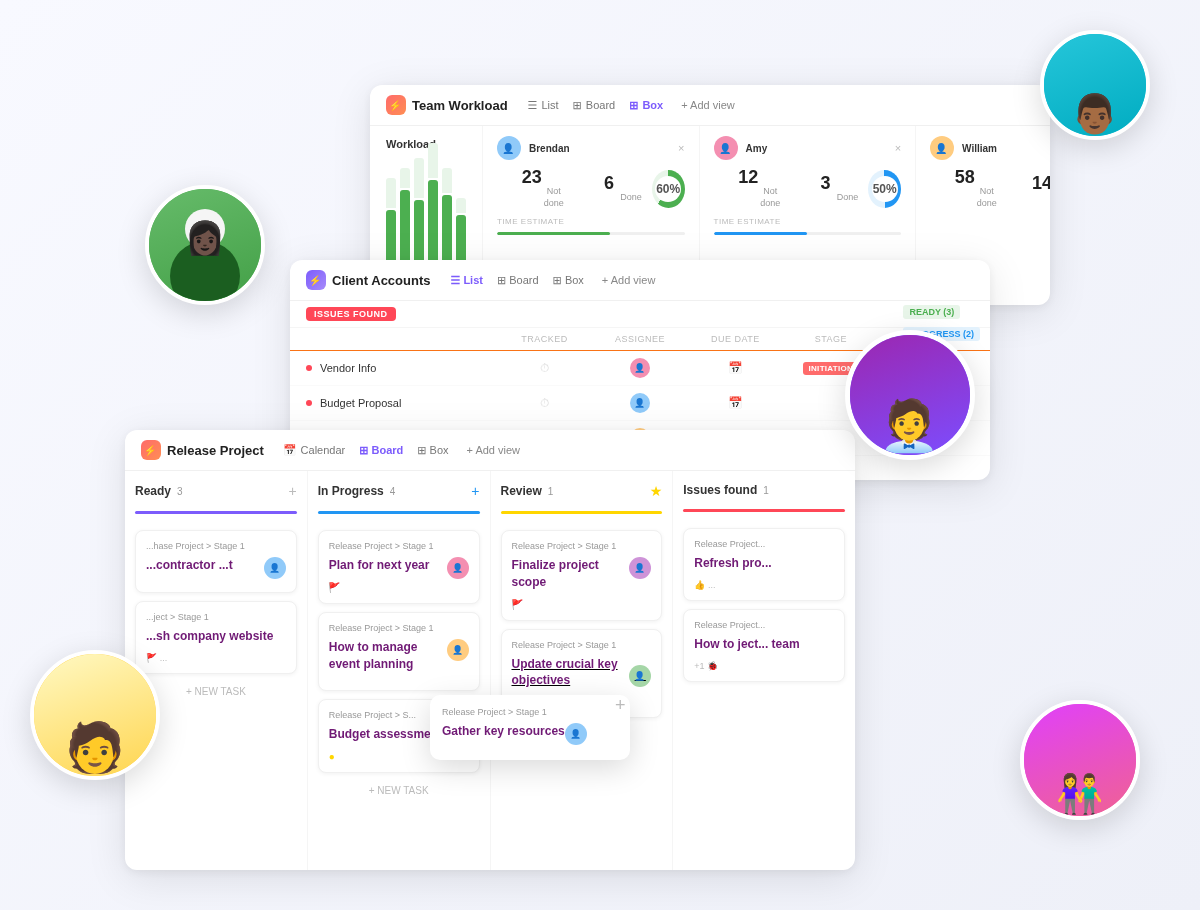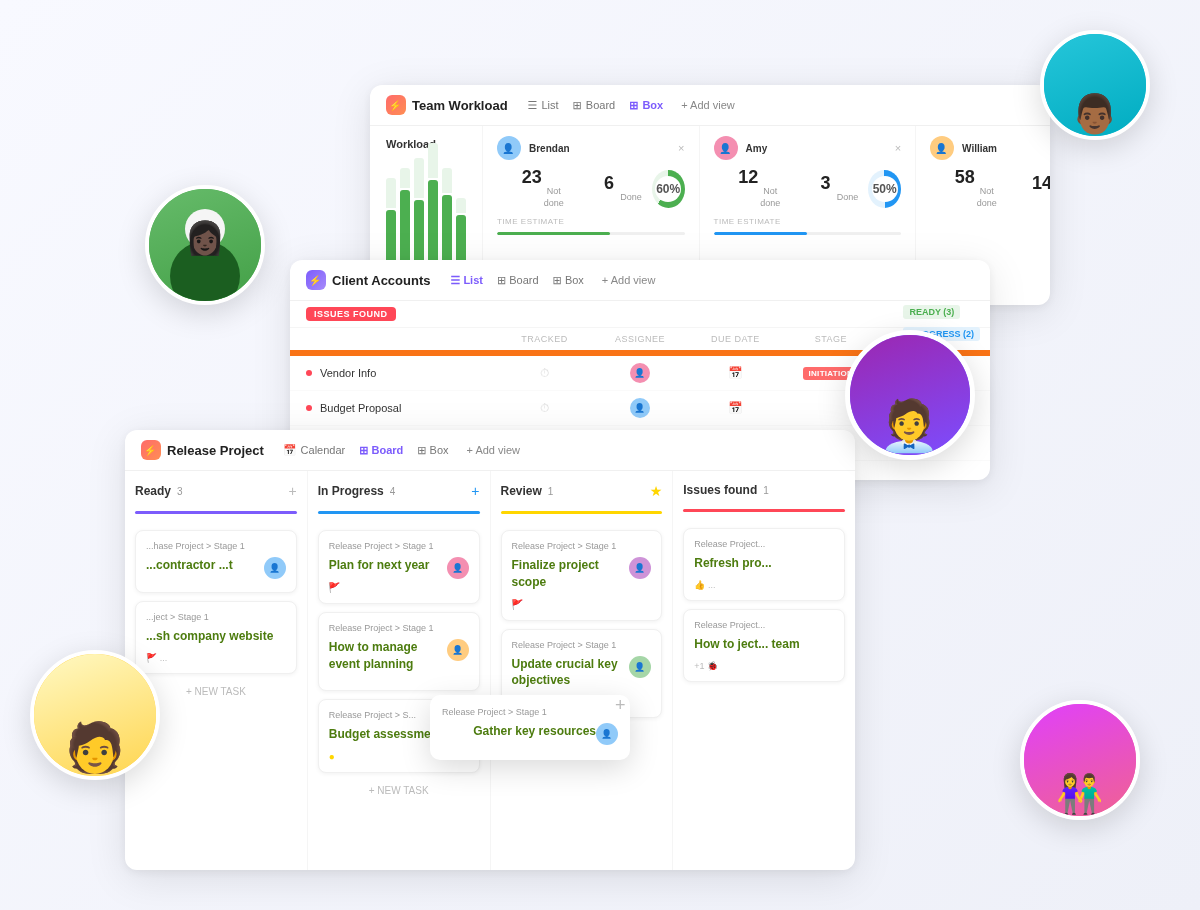--- a/index.html
+++ b/index.html
@@ -313,21 +313,21 @@
       letter-spacing: 0.5px;
     }
 
     .table-header {
       display: flex;
       padding: 6px 16px;
       font-size: 9px;
       color: #bbb;
       text-transform: uppercase;
       letter-spacing: 0.5px;
-      border-bottom: 6px solid #f97316;
+      border-bottom: 1px solid #f97316;
     }
 
     .table-row {
       display: flex;
       align-items: center;
       padding: 7px 16px;
       border-bottom: 1px solid #fafafa;
       font-size: 11px;
       color: #333;
     }
@@ -446,21 +446,21 @@
 
     .card-project {
       font-size: 9px;
       color: #999;
       margin-bottom: 6px;
     }
 
     .card-title {
       font-size: 12px;
       font-weight: 600;
-      color: #4d7c0f;
+      color: #701a75;
       line-height: 1.4;
       margin-bottom: 8px;
     }
 
     .card-footer {
       display: flex;
       align-items: center;
       gap: 6px;
     }
 
@@ -807,21 +807,21 @@
           <div style="display:flex;justify-content:space-between;align-items:flex-start;">
             <div class="card-title">Finalize project scope</div>
             <div class="mini-avatar purple" style="width:22px;height:22px;flex-shrink:0;">👤</div>
           </div>
           <div class="card-footer">
             <span style="font-size:10px;color:#ff4757;">🚩</span>
           </div>
         </div>
         <div class="kanban-card">
           <div class="card-project">Release Project &gt; Stage 1</div>
-          <div style="display:flex;justify-content:space-between;align-items:flex-start;">
+          <div style="display:flex;justify-content:space-between;align-items:center;text-decoration:underline;">
             <div class="card-title">Update crucial key objectives</div>
             <div class="mini-avatar green" style="width:22px;height:22px;flex-shrink:0;">👤</div>
           </div>
           <div class="card-meta">+4 🐞 5</div>
         </div>
       </div>
 
       <div class="kanban-col">
         <div class="kanban-col-header">
           <span class="col-title">Issues found</span>
@@ -837,21 +837,21 @@
           <div class="card-project">Release Project...</div>
           <div class="card-title">How to ject... team</div>
           <div class="card-meta">+1 🐞</div>
         </div>
       </div>
     </div>
   </div>
 
   <div class="floating-card">
     <div class="card-project">Release Project &gt; Stage 1</div>
-    <div style="display:flex;justify-content:flex-end;align-items:flex-start;">
+    <div style="display:flex;justify-content:flex-start;align-items:flex-start;">
       <div class="card-title">Gather key resources</div>
       <div class="mini-avatar blue" style="width:22px;height:22px;flex-shrink:0;">👤</div>
     </div>
   </div>
   <div class="floating-plus">+</div>
 
   <div style="position:absolute;right:270px;top:370px;display:flex;flex-direction:column;gap:6px;z-index:8;">
     <span class="stage-badge stage-initiation" style="font-size:8px;">PLANNING</span>
     <span style="height:6px;"></span>
     <span class="stage-badge" style="background:#ff6b35;color:white;font-size:8px;">SOLUTION</span>

